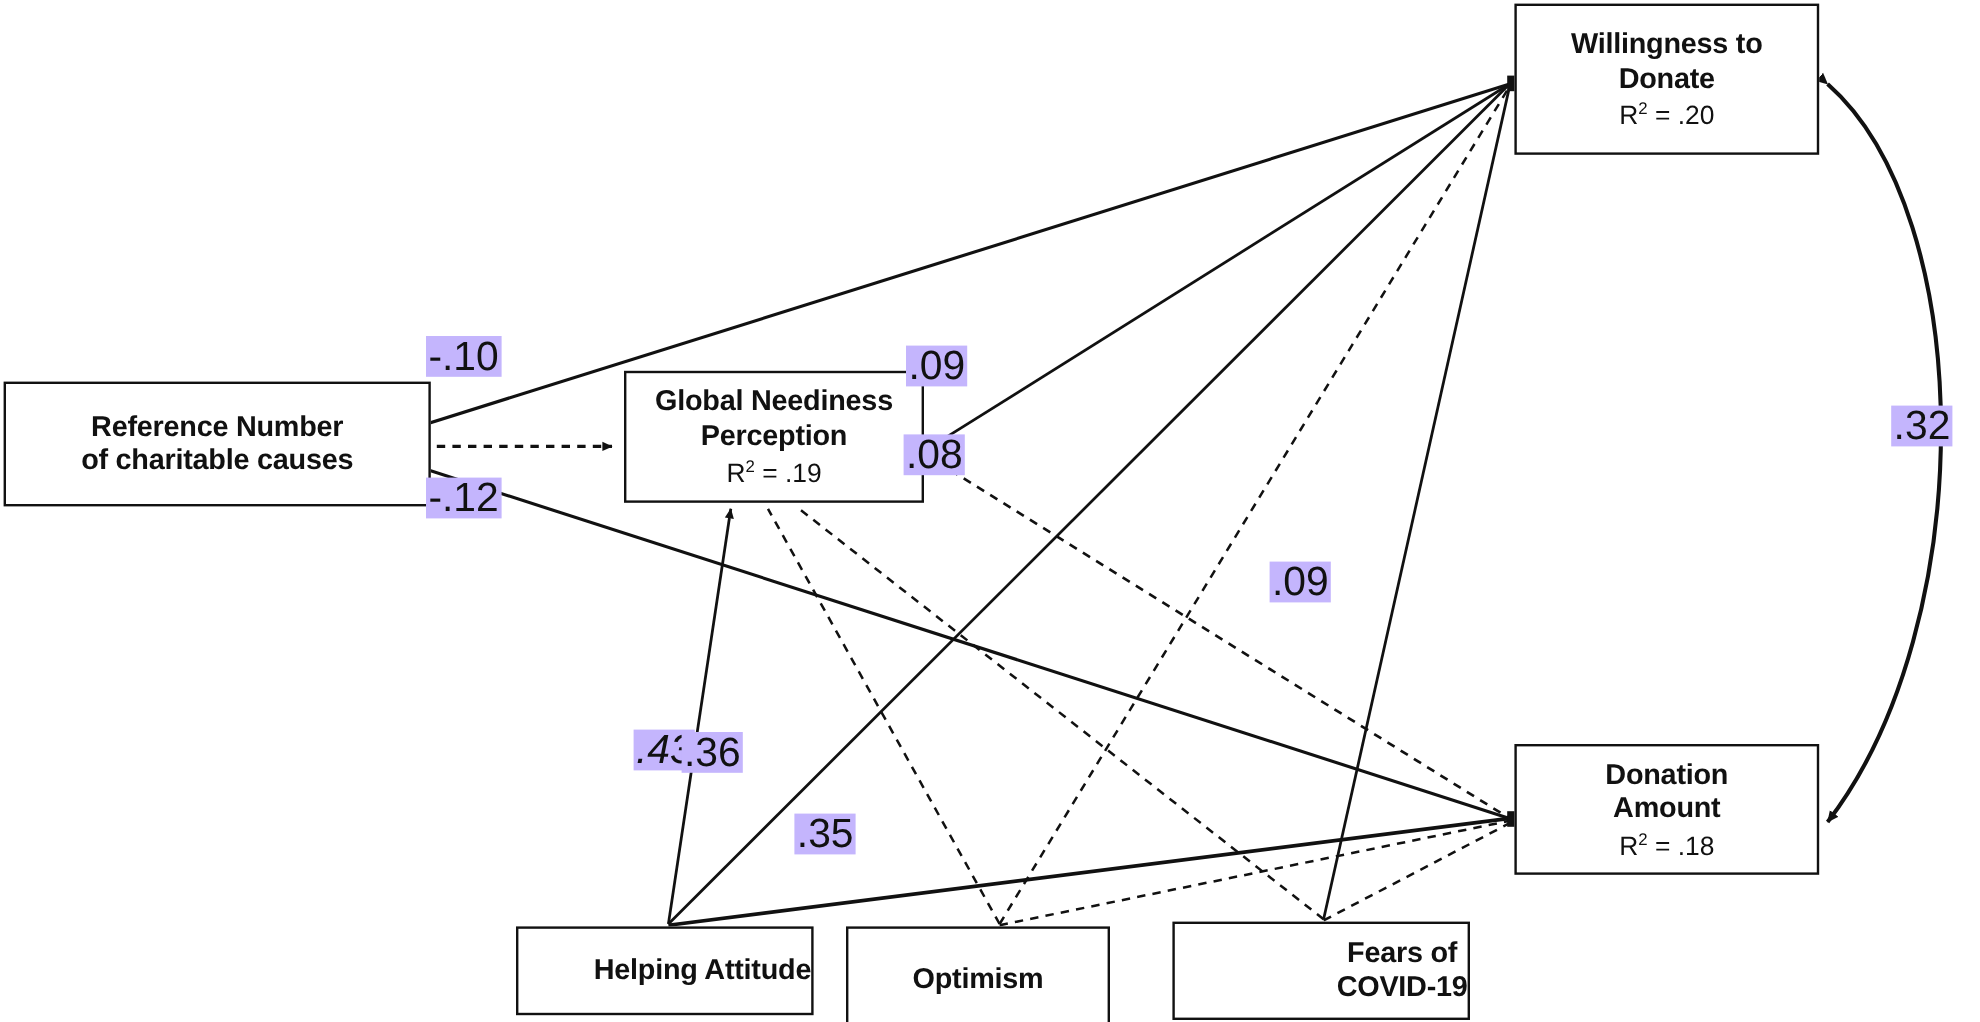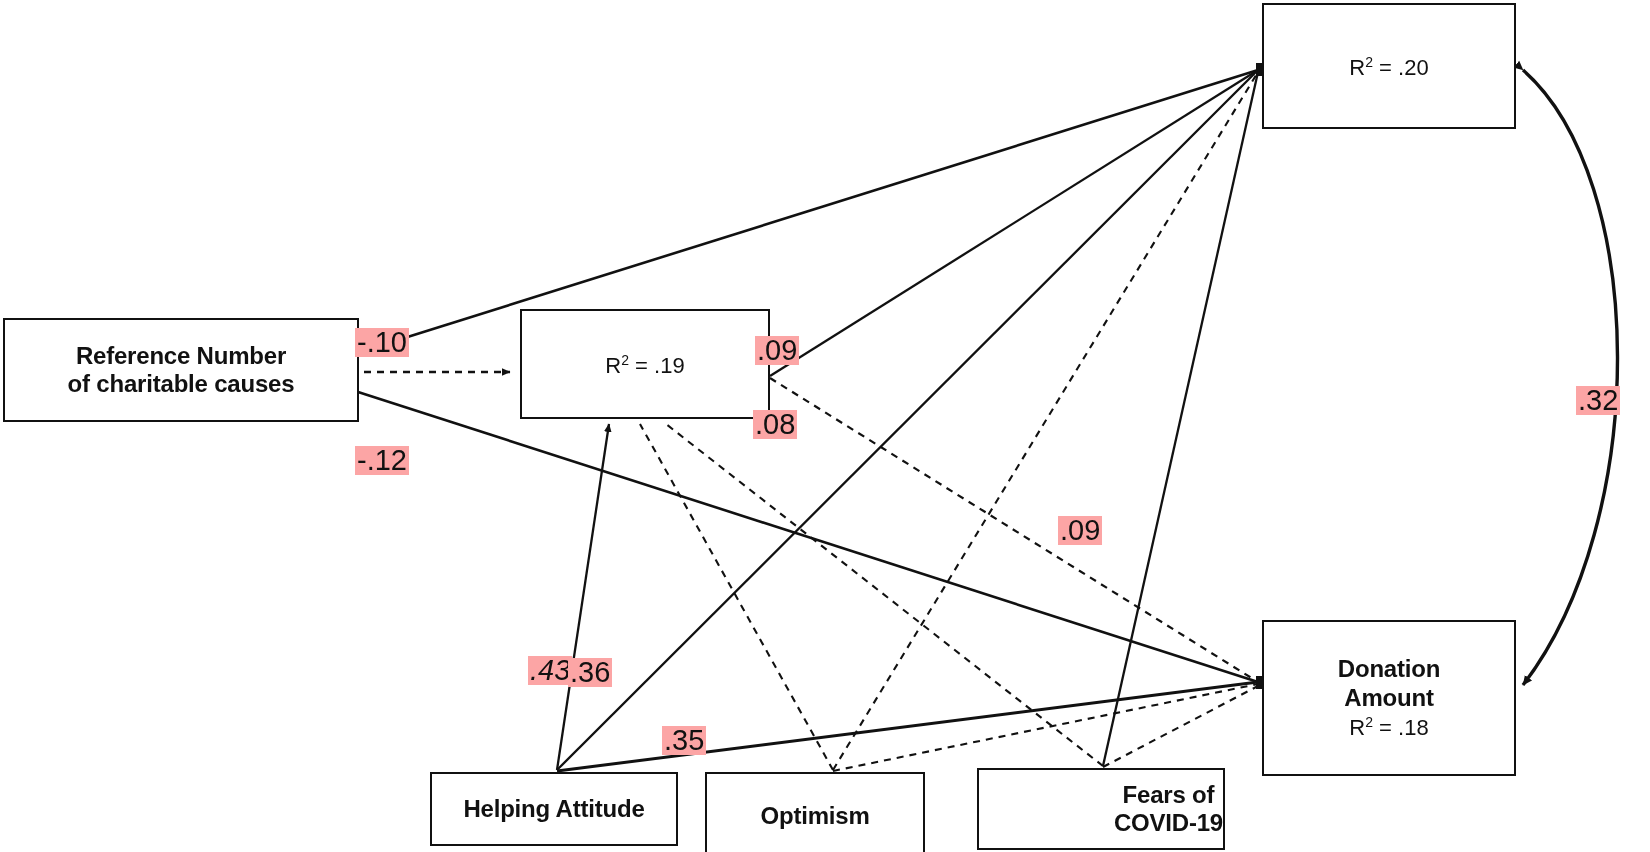--- a/index.html
+++ b/index.html
@@ -33,28 +33,27 @@
     font-weight:normal;
     font-size:22px;
     line-height:1.15;
     margin-top:2px;
   }
   .node-r2 sup{font-size:14px;vertical-align:super;}
 
   .edge-label{
     position:absolute;
     font-family:"Liberation Sans",sans-serif;
-    font-size:29px;
+    font-size:34px;
     color:#111111;
-    background:#fca5a5;
+    background:#c4b5fd;
     padding:0 2px;
     white-space:nowrap;
     z-index:6;
     line-height:1;
-    margin-top:48px;
   }
 </style>
 </head>
 <body>
 
 <div id="stage">
 
   <svg class="layer" viewBox="0 0 1650 852">
     <defs>
       <marker id="arrow-solid" markerWidth="9" markerHeight="9" refX="8" refY="4.5" orient="auto" markerUnits="userSpaceOnUse">
@@ -106,34 +105,38 @@
       <rect x="1256" y="676" width="13" height="13" fill="#111111"></rect>
     </g>
   </svg>
 
   <div class="node-box" id="node-0" style="left: 3px; top: 318px; width: 356px; height: 104px;">
     <div class="node-title">Reference Number
 of charitable causes</div>
   </div>
 
   <div class="node-box" id="node-1" style="left: 520px; top: 309px; width: 250px; height: 110px;">
+    <div class="node-title">Global Neediness
+Perception</div>
     <div class="node-r2">R<sup>2</sup> = <span>.19</span></div>
   </div>
 
   <div class="node-box" id="node-2" style="left: 1262px; top: 3px; width: 254px; height: 126px;">
+    <div class="node-title">Willingness to
+Donate</div>
     <div class="node-r2">R<sup>2</sup> = <span>.20</span></div>
   </div>
 
-  <div class="node-box" id="node-3" style="left: 1262px; top: 620px; width: 254px; height: 156px;">
+  <div class="node-box" id="node-3" style="left: 1262px; top: 620px; width: 254px; height: 109px;">
     <div class="node-title">Donation
 Amount</div>
     <div class="node-r2">R<sup>2</sup> = <span>.18</span></div>
   </div>
 
-  <div class="node-box" id="node-4" style="left: 430px; top: 772px; width: 248px; height: 74px;">
+  <div class="node-box" id="node-4" style="left: 430px; top: 772px; width: 248px; height: 74px; align-items: flex-end;">
     <div class="node-title">Helping Attitude</div>
   </div>
 
   <div class="node-box" id="node-5" style="left: 705px; top: 772px; width: 220px; height: 88px;">
     <div class="node-title">Optimism</div>
   </div>
 
   <div class="node-box" id="node-6" style="left: 977px; top: 768px; width: 248px; height: 82px; align-items: flex-end;">
     <div class="node-title">Fears of
 COVID-19</div>

